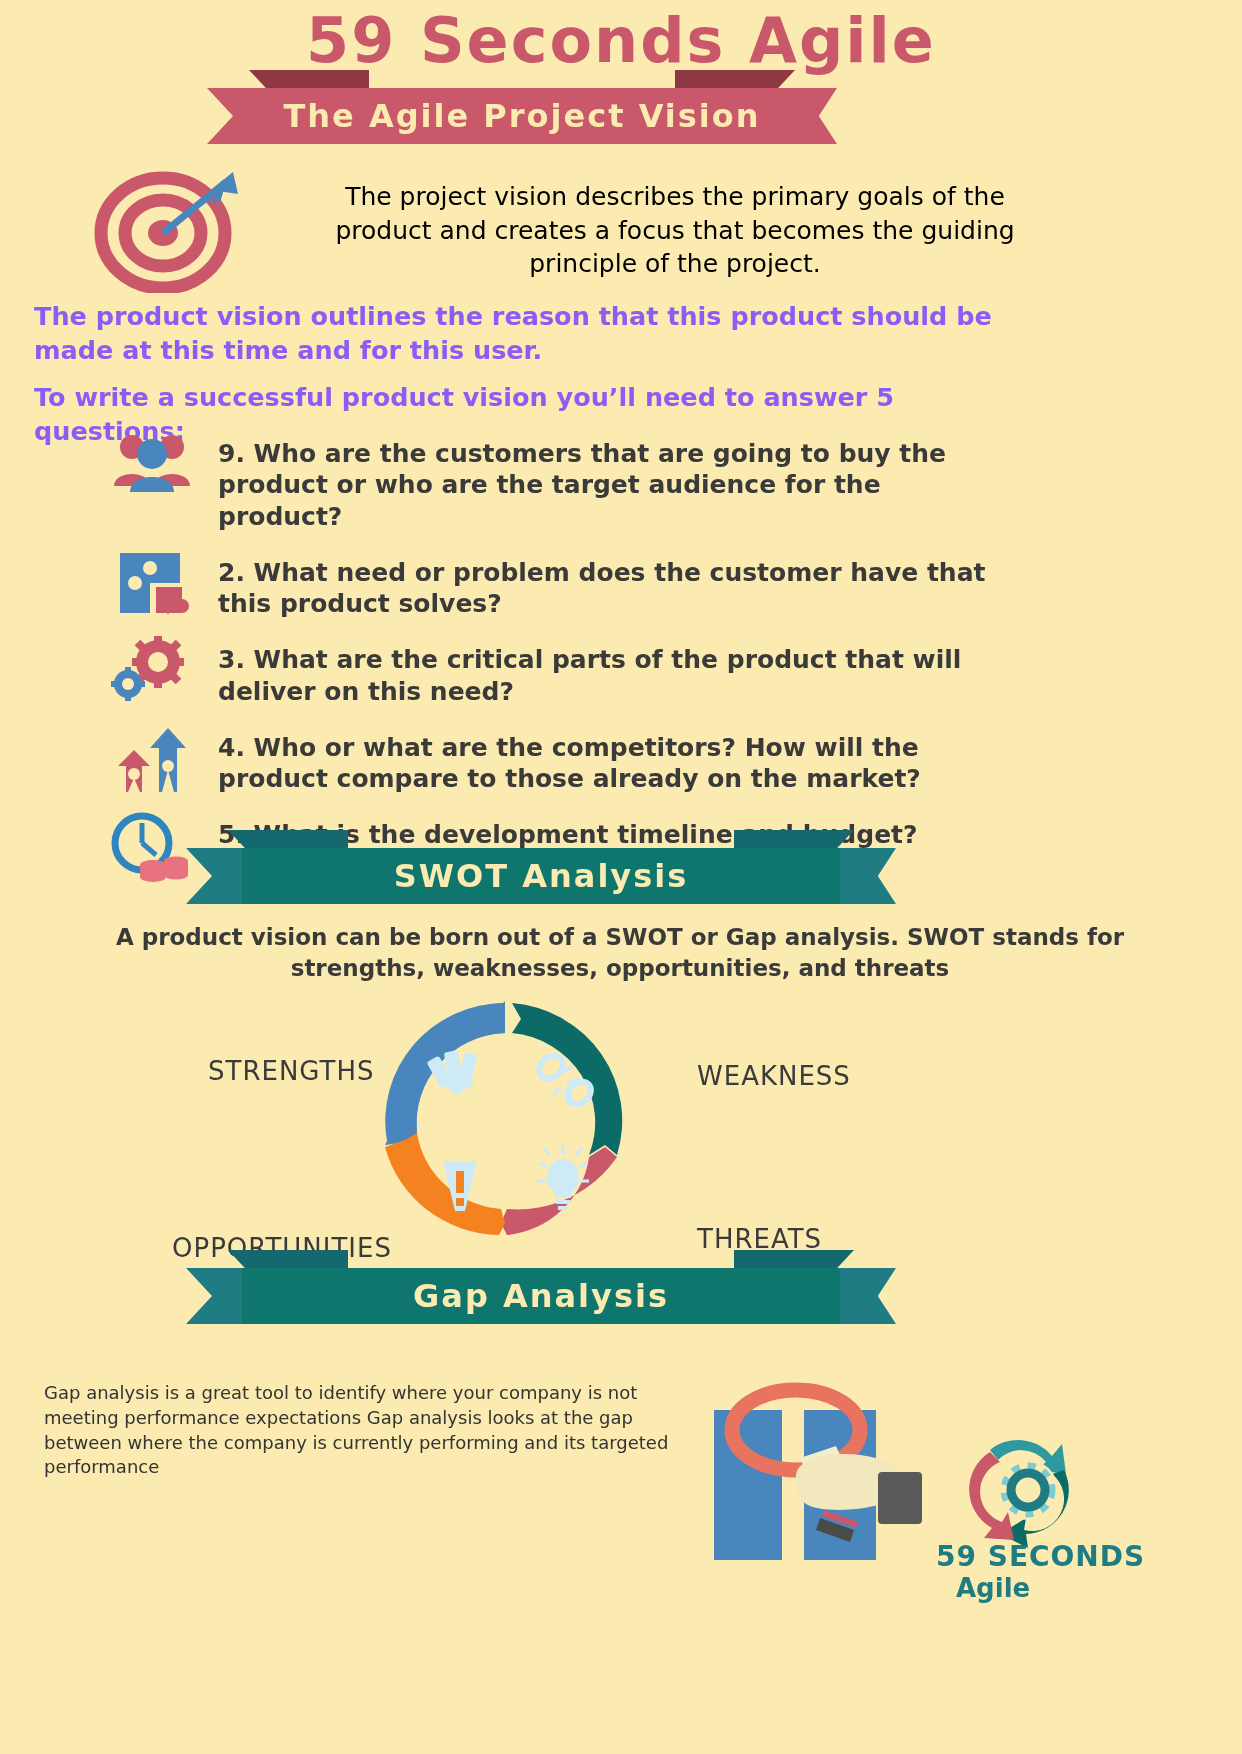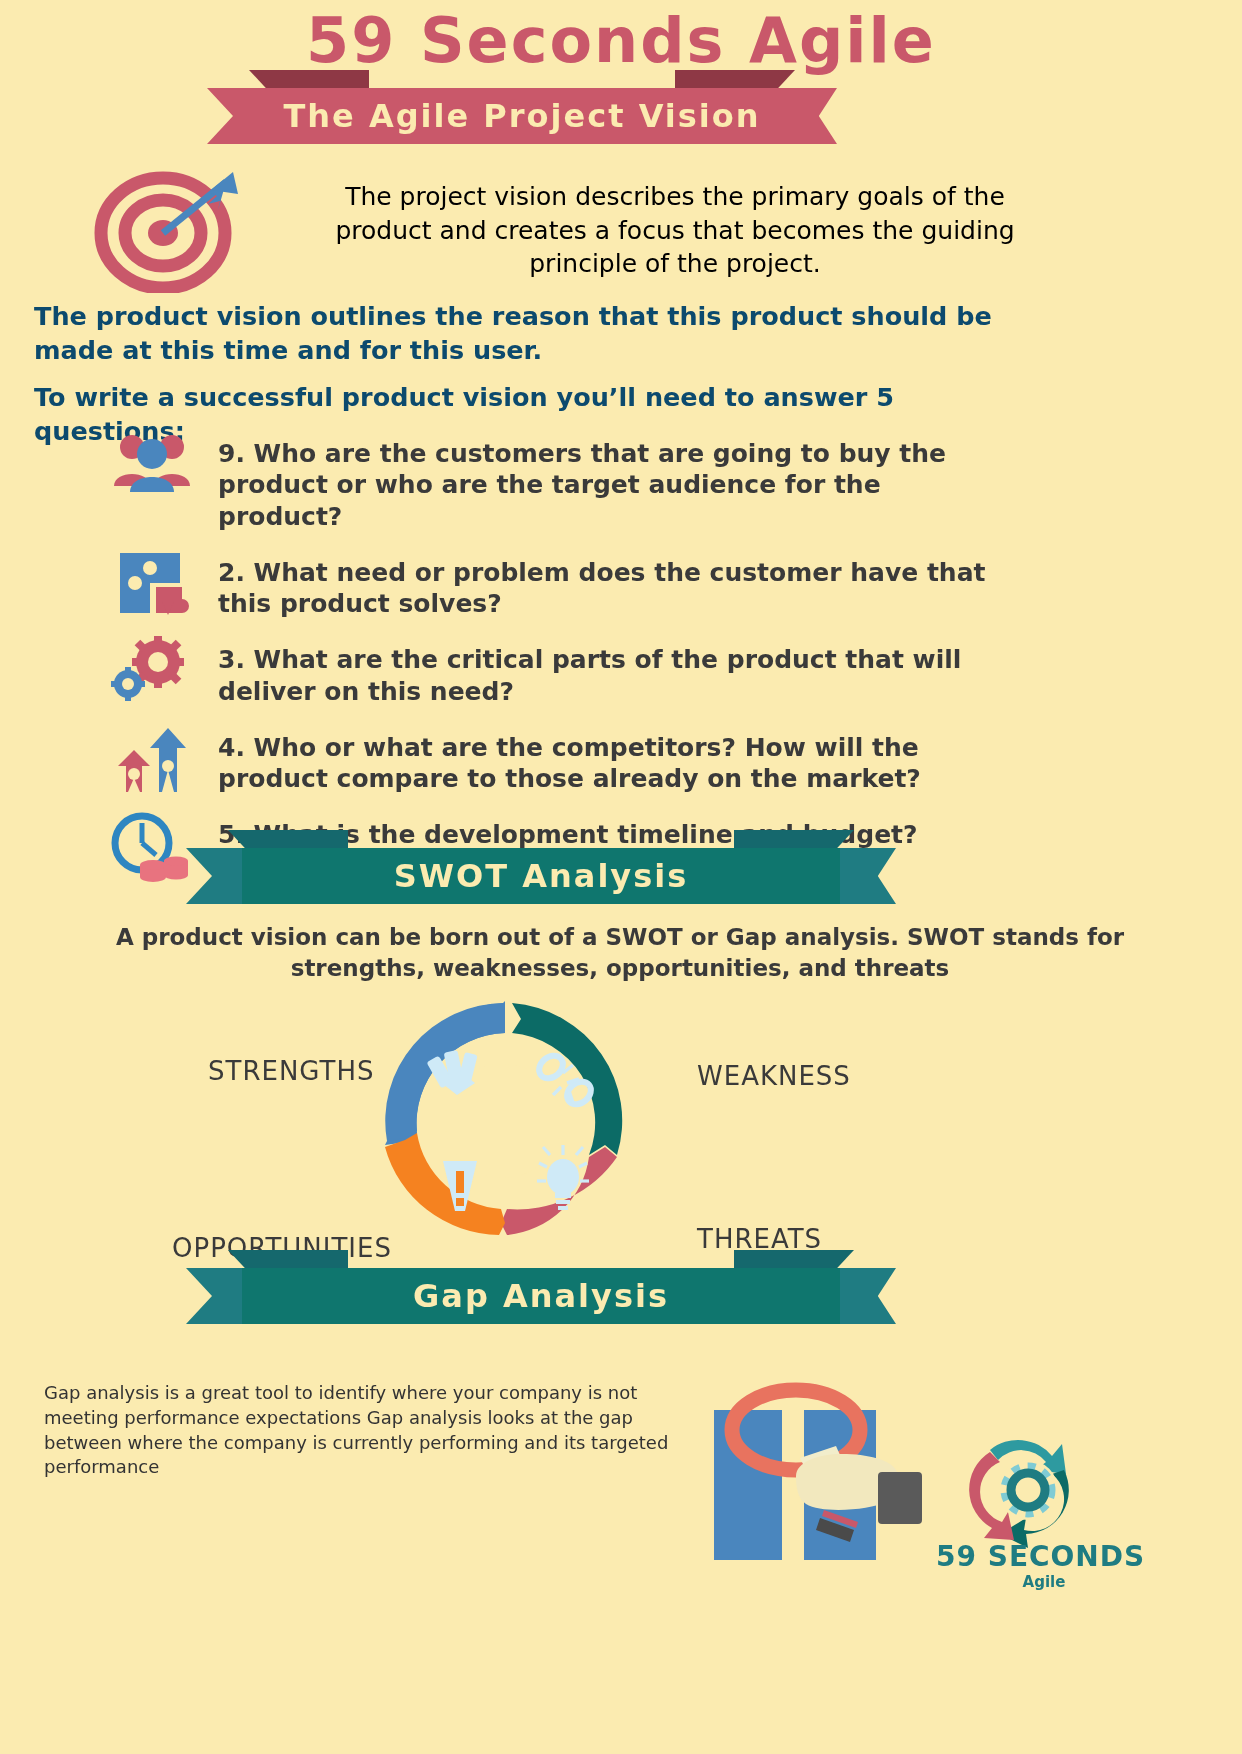--- a/index.html
+++ b/index.html
@@ -71,21 +71,21 @@
   
   .intro-para{
     position:absolute;left:310px;top:180px;width:730px;
     text-align:center;font-size:25px;line-height:1.34;
     font-family:"DejaVu Sans",sans-serif;color:#000000;
   }
 
   .body-para{
     position:absolute;left:34px;width:990px;
     font-size:25.5px;line-height:1.32;font-weight:bold;
-    font-family:"DejaVu Sans",sans-serif;color:#0c4a6e;
+    font-family:"DejaVu Sans",sans-serif;color:#8b5cf6;
   }
   #para-outline{top:300px;}
   #para-questions{top:381px;}
 
   
   .q-list{position:absolute;left:106px;top:430px;width:1030px;}
   .q-row{display:flex;align-items:flex-start;margin-bottom:17px;min-height:68px;}
   .q-icon{width:112px;flex:0 0 112px;height:70px;position:relative;}
   .q-text{
     font-size:25px;line-height:1.25;font-weight:bold;
@@ -117,21 +117,21 @@
   }
 
   
   .gap-illustration{position:absolute;left:700px;top:1368px;width:250px;height:190px;}
   .logo{position:absolute;left:930px;top:1430px;width:300px;height:160px;}
   .logo-text{
     position:absolute;left:936px;top:1540px;width:300px;
     font-family:"DejaVu Sans",sans-serif;font-weight:bold;color:#1F7C82;
   }
   .logo-main{font-size:28px;letter-spacing:1px;}
-  .logo-sub{font-size:15px;text-align:center;width:176px;margin-left:20px;}
+  .logo-sub{font-size:26px;width:176px;margin-left:20px;}
 </style>
 </head>
 <body>
 
 <div class="page">
 
   <div class="main-title">59 Seconds Agile</div>
 
   <div class="ribbon" id="ribbon-vision">
     <div class="fold l"></div>

